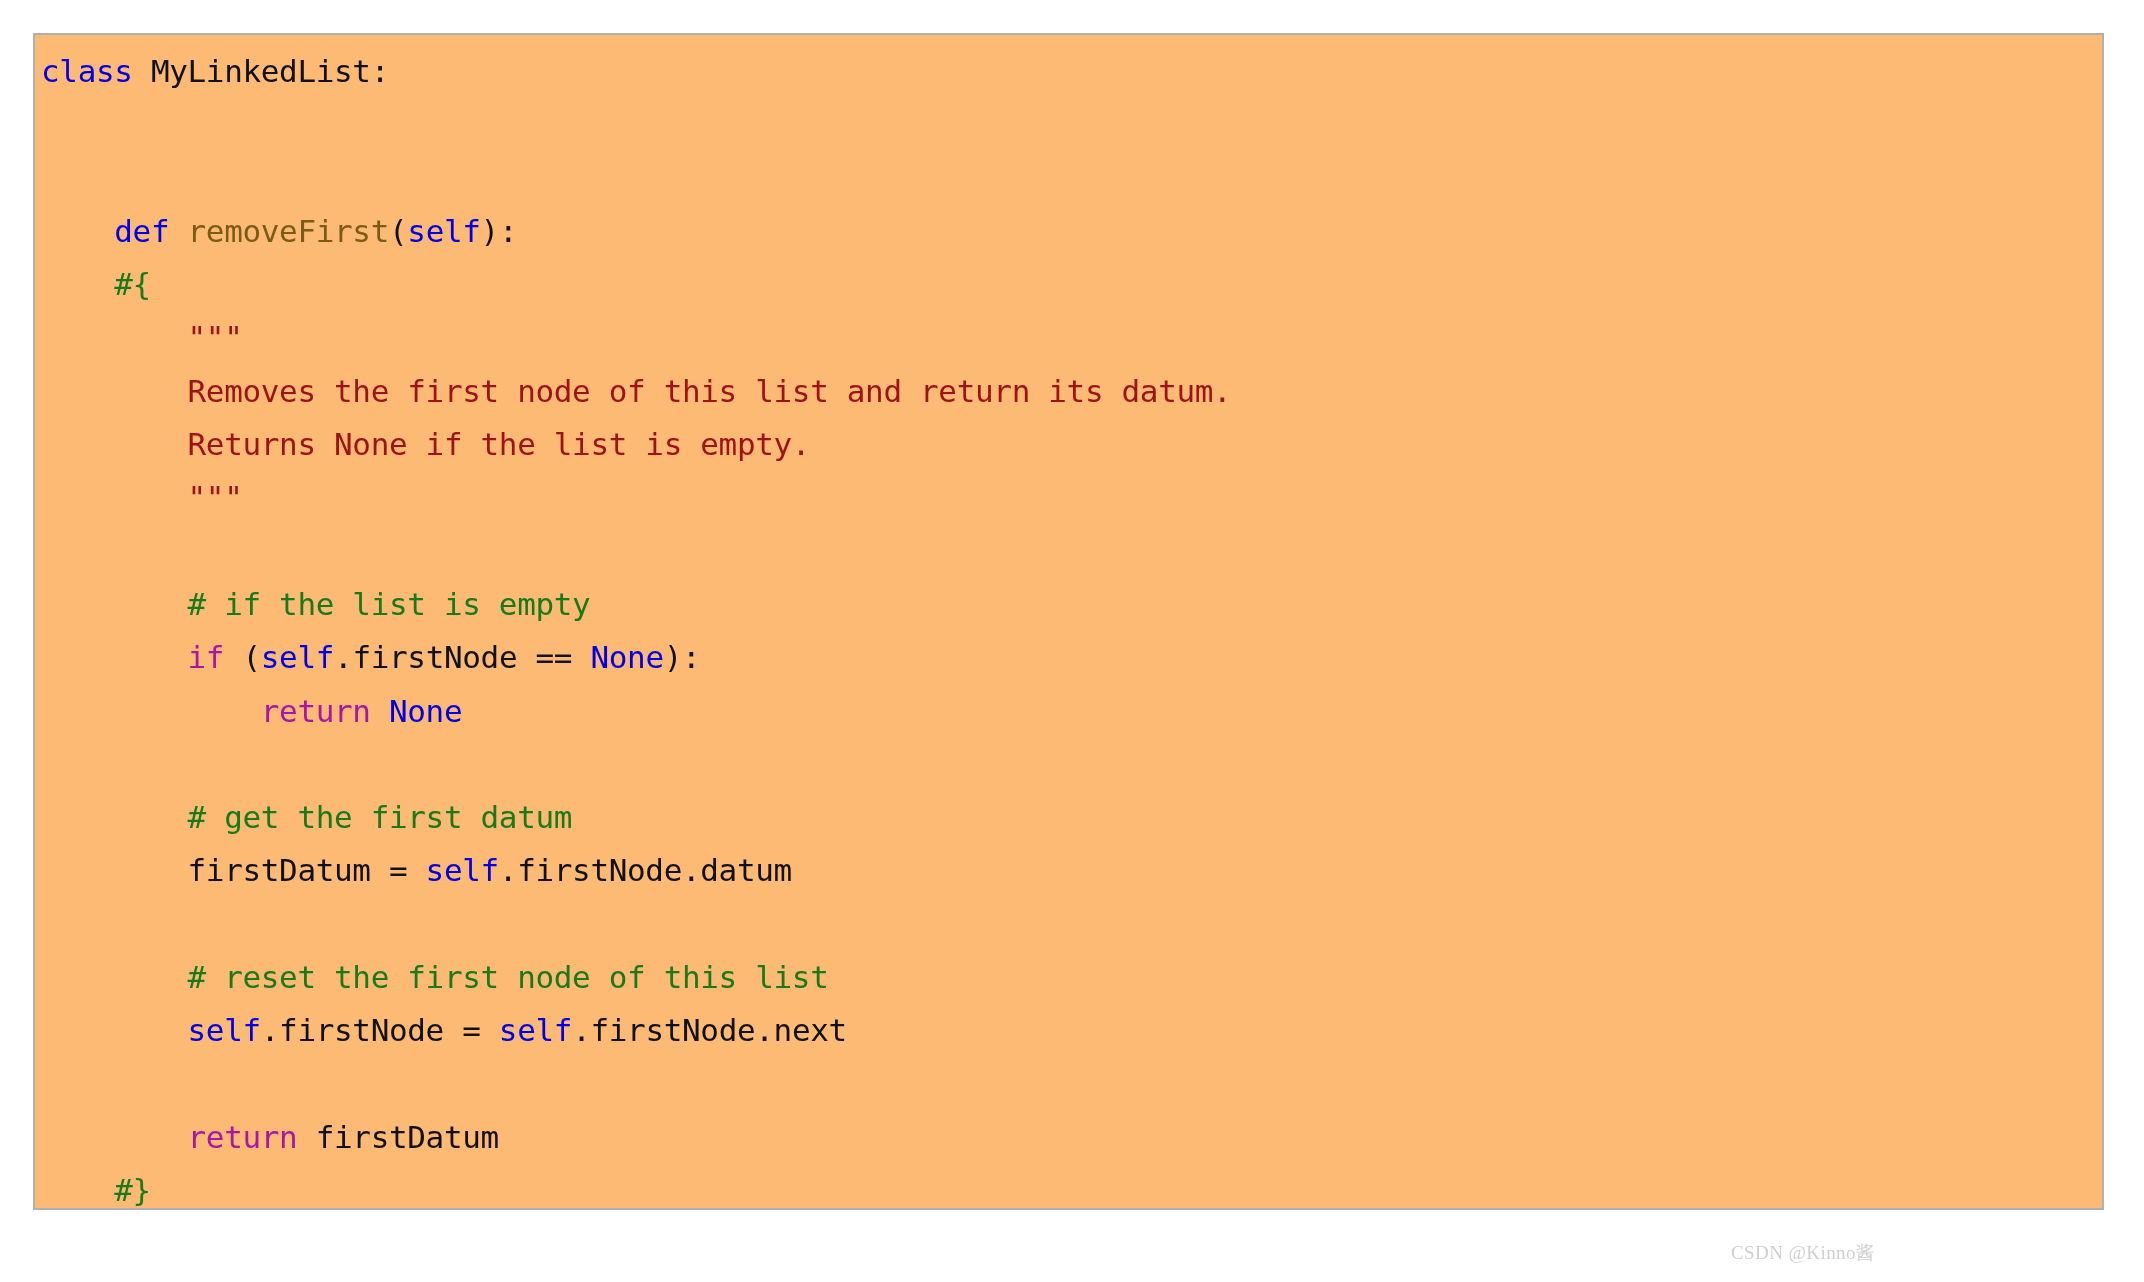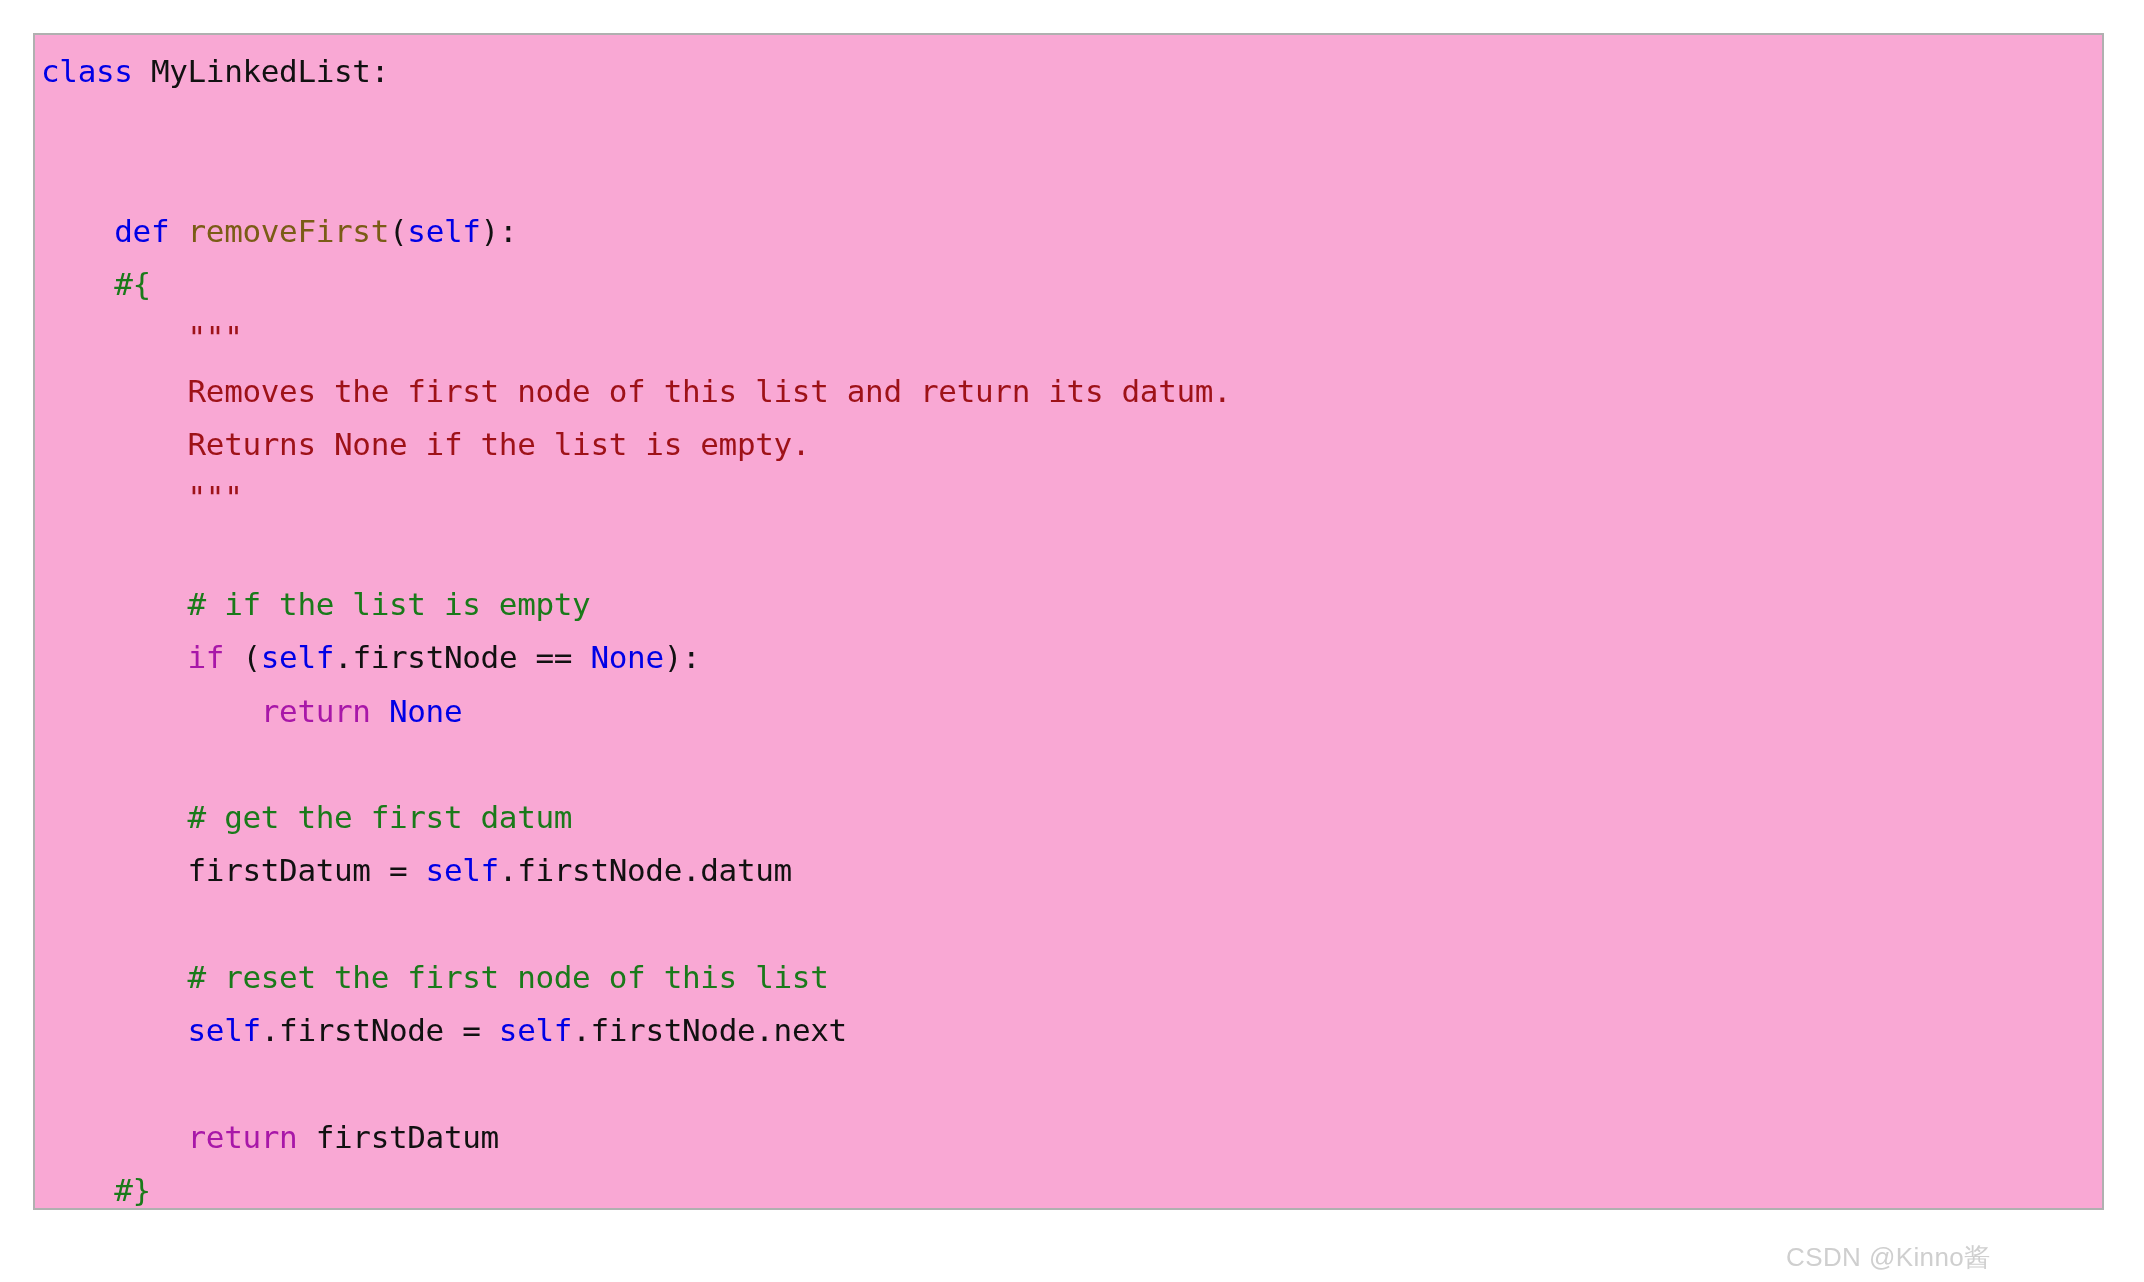--- a/index.html
+++ b/index.html
@@ -47,29 +47,29 @@
   
   .kw-blue    { color: #0000e6; }  
   .kw-magenta { color: #a817a8; }  
   .fname      { color: #7a5c16; }  
   .comment    { color: #1a7a1a; }  
   .docstr     { color: #9e1218; }  
   .plain      { color: #111111; }
 
   #watermark {
     position: absolute;
-    left: 1786px;
+    left: 1731px;
     top: 1240px;
-    font-family: Liberation Sans, sans-serif;
-    font-size: 26px;
+    font-family: Liberation Serif, serif;
+    font-size: 19px;
     color: #cfcfcf;
     white-space: pre;
     letter-spacing: 0.4px;
   }
 </style>
 </head>
 <body>
 
-<div id="code-card" style="background: #f9a8d4; border-color: rgb(176, 176, 176);">
+<div id="code-card" style="background: #fdba74; border-color: rgb(176, 176, 176);">
   <pre id="code-block"><span class="ln"><span class="kw-blue" style="color: rgb(0, 0, 230);">class</span><span class="plain" style="color: rgb(17, 17, 17);"> MyLinkedList:</span></span><span class="ln">&nbsp;</span><span class="ln">&nbsp;</span><span class="ln"><span class="plain" style="color: rgb(17, 17, 17);">    </span><span class="kw-blue" style="color: rgb(0, 0, 230);">def</span><span class="plain" style="color: rgb(17, 17, 17);"> </span><span class="fname" style="color: rgb(122, 92, 22);">removeFirst</span><span class="plain" style="color: rgb(17, 17, 17);">(</span><span class="kw-blue" style="color: rgb(0, 0, 230);">self</span><span class="plain" style="color: rgb(17, 17, 17);">):</span></span><span class="ln"><span class="plain" style="color: rgb(17, 17, 17);">    </span><span class="comment" style="color: rgb(26, 122, 26);">#{</span></span><span class="ln"><span class="plain" style="color: rgb(17, 17, 17);">        </span><span class="docstr" style="color: rgb(158, 18, 24);">"""</span></span><span class="ln"><span class="plain" style="color: rgb(17, 17, 17);">        </span><span class="docstr" style="color: rgb(158, 18, 24);">Removes the first node of this list and return its datum.</span></span><span class="ln"><span class="plain" style="color: rgb(17, 17, 17);">        </span><span class="docstr" style="color: rgb(158, 18, 24);">Returns None if the list is empty.</span></span><span class="ln"><span class="plain" style="color: rgb(17, 17, 17);">        </span><span class="docstr" style="color: rgb(158, 18, 24);">"""</span></span><span class="ln">&nbsp;</span><span class="ln"><span class="plain" style="color: rgb(17, 17, 17);">        </span><span class="comment" style="color: rgb(26, 122, 26);"># if the list is empty</span></span><span class="ln"><span class="plain" style="color: rgb(17, 17, 17);">        </span><span class="kw-magenta" style="color: rgb(168, 23, 168);">if</span><span class="plain" style="color: rgb(17, 17, 17);"> (</span><span class="kw-blue" style="color: rgb(0, 0, 230);">self</span><span class="plain" style="color: rgb(17, 17, 17);">.firstNode == </span><span class="kw-blue" style="color: rgb(0, 0, 230);">None</span><span class="plain" style="color: rgb(17, 17, 17);">):</span></span><span class="ln"><span class="plain" style="color: rgb(17, 17, 17);">            </span><span class="kw-magenta" style="color: rgb(168, 23, 168);">return</span><span class="plain" style="color: rgb(17, 17, 17);"> </span><span class="kw-blue" style="color: rgb(0, 0, 230);">None</span></span><span class="ln">&nbsp;</span><span class="ln"><span class="plain" style="color: rgb(17, 17, 17);">        </span><span class="comment" style="color: rgb(26, 122, 26);"># get the first datum</span></span><span class="ln"><span class="plain" style="color: rgb(17, 17, 17);">        firstDatum = </span><span class="kw-blue" style="color: rgb(0, 0, 230);">self</span><span class="plain" style="color: rgb(17, 17, 17);">.firstNode.datum</span></span><span class="ln">&nbsp;</span><span class="ln"><span class="plain" style="color: rgb(17, 17, 17);">        </span><span class="comment" style="color: rgb(26, 122, 26);"># reset the first node of this list</span></span><span class="ln"><span class="plain" style="color: rgb(17, 17, 17);">        </span><span class="kw-blue" style="color: rgb(0, 0, 230);">self</span><span class="plain" style="color: rgb(17, 17, 17);">.firstNode = </span><span class="kw-blue" style="color: rgb(0, 0, 230);">self</span><span class="plain" style="color: rgb(17, 17, 17);">.firstNode.next</span></span><span class="ln">&nbsp;</span><span class="ln"><span class="plain" style="color: rgb(17, 17, 17);">        </span><span class="kw-magenta" style="color: rgb(168, 23, 168);">return</span><span class="plain" style="color: rgb(17, 17, 17);"> firstDatum</span></span><span class="ln"><span class="plain" style="color: rgb(17, 17, 17);">    </span><span class="comment" style="color: rgb(26, 122, 26);">#}</span></span></pre>
 </div>
 
 <div id="watermark" style="color: rgb(207, 207, 207);">CSDN @Kinno酱</div>
 
 </body></html>

